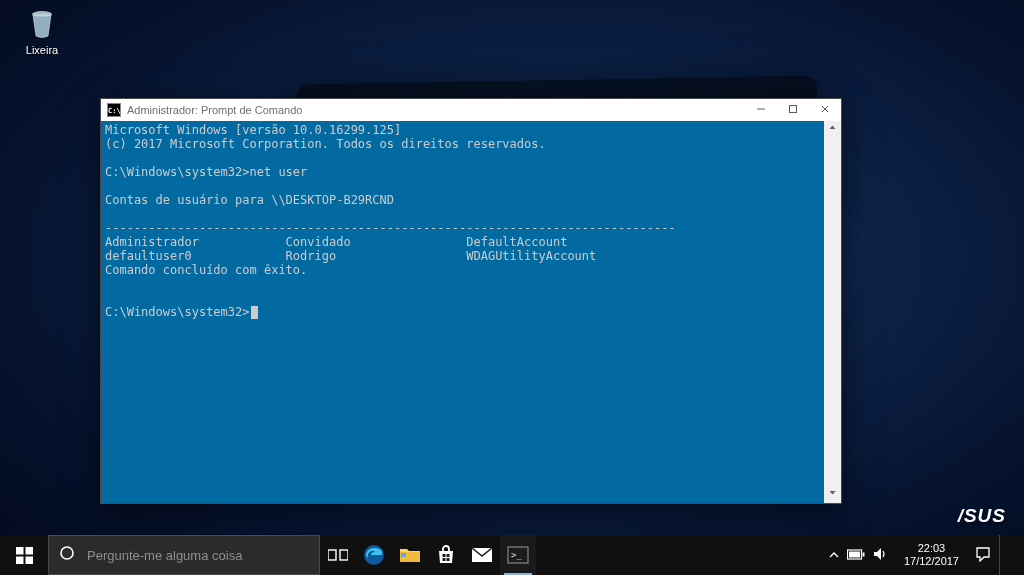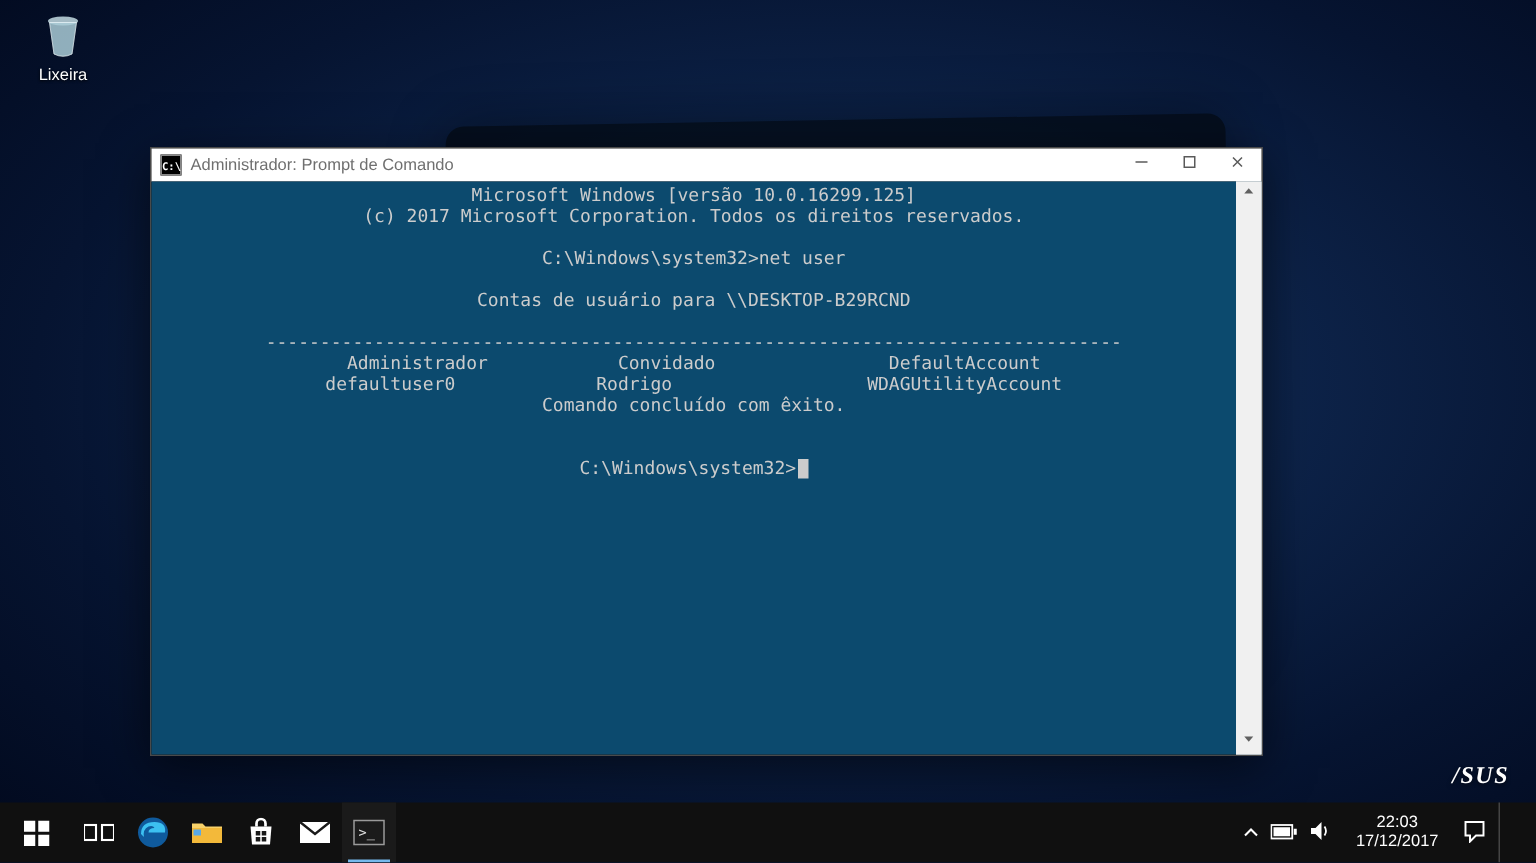--- a/index.html
+++ b/index.html
@@ -84,24 +84,23 @@
     text-align: center;
     color: #5a5a5a;
     font-size: 11px;
     font-family: "Segoe UI Symbol", sans-serif;
   }
 
   .cmd-body {
     position: relative;
     width: 100%;
     height: calc(100% - 22px);
-    background: #0c4a6e;
+    background: #0369a1;
     box-sizing: border-box;
     display: flex;
-    text-align: center;
   }
   .cmd-text {
     flex: 1;
     padding: 2px 4px;
     font-family: Consolas, "Lucida Console", monospace;
     font-size: 12px;
     line-height: 14px;
     color: #cccccc;
     white-space: pre;
     overflow: hidden;
@@ -194,24 +193,24 @@
     width: 6px;
     height: 40px;
     border-left: 1px solid #444;
   }
 
   .asus-logo {
     position: absolute;
     right: 18px;
     bottom: 48px;
     color: #fff;
-    font-family: Liberation Serif, serif;
+    font-family: Liberation Sans, sans-serif;
     font-weight: 800;
     font-style: italic;
-    font-size: 16px;
+    font-size: 19px;
     letter-spacing: 1px;
     text-shadow: 0 1px 3px rgba(0,0,0,0.6);
   }
   .cursor-blink {
     display: inline-block;
     width: 7px;
     height: 13px;
     background: #cccccc;
     vertical-align: text-bottom;
     margin-left: 1px;
@@ -290,20 +289,28 @@
 
   <div class="taskbar">
     <div class="start">
       <svg width="17" height="17" viewBox="0 0 17 17">
         <rect x="0" y="0" width="7.5" height="7.5" fill="#fff"></rect>
         <rect x="9.5" y="0" width="7.5" height="7.5" fill="#fff"></rect>
         <rect x="0" y="9.5" width="7.5" height="7.5" fill="#fff"></rect>
         <rect x="9.5" y="9.5" width="7.5" height="7.5" fill="#fff"></rect>
       </svg>
     </div>
+    <div class="searchbox">
+      <div class="s-icon">
+        <svg width="16" height="16" viewBox="0 0 16 16">
+            <circle cx="8" cy="8" r="6" fill="none" stroke="#fff" stroke-width="1.6"></circle>
+          </svg>
+      </div>
+      <input type="text" placeholder="Pergunte-me alguma coisa" style="">
+    </div>
     <div class="task-icon">
       <svg width="20" height="16" viewBox="0 0 20 16">
         <rect x="0" y="3" width="8" height="10" fill="none" stroke="#fff" stroke-width="1.4"></rect>
         <rect x="12" y="3" width="8" height="10" fill="none" stroke="#fff" stroke-width="1.4"></rect>
       </svg>
     </div>
     <div class="task-icon">
       <svg width="22" height="22" viewBox="0 0 22 22">
         <circle cx="11" cy="11" r="10" fill="#0f5a9c"></circle>
         <path d="M3 12 Q3 4 12 4 Q20 4 19 11 L8 11 Q8 8 12 8 Q11 6 8 7 Q4 9 5 14" fill="#3cc1f1"></path>

